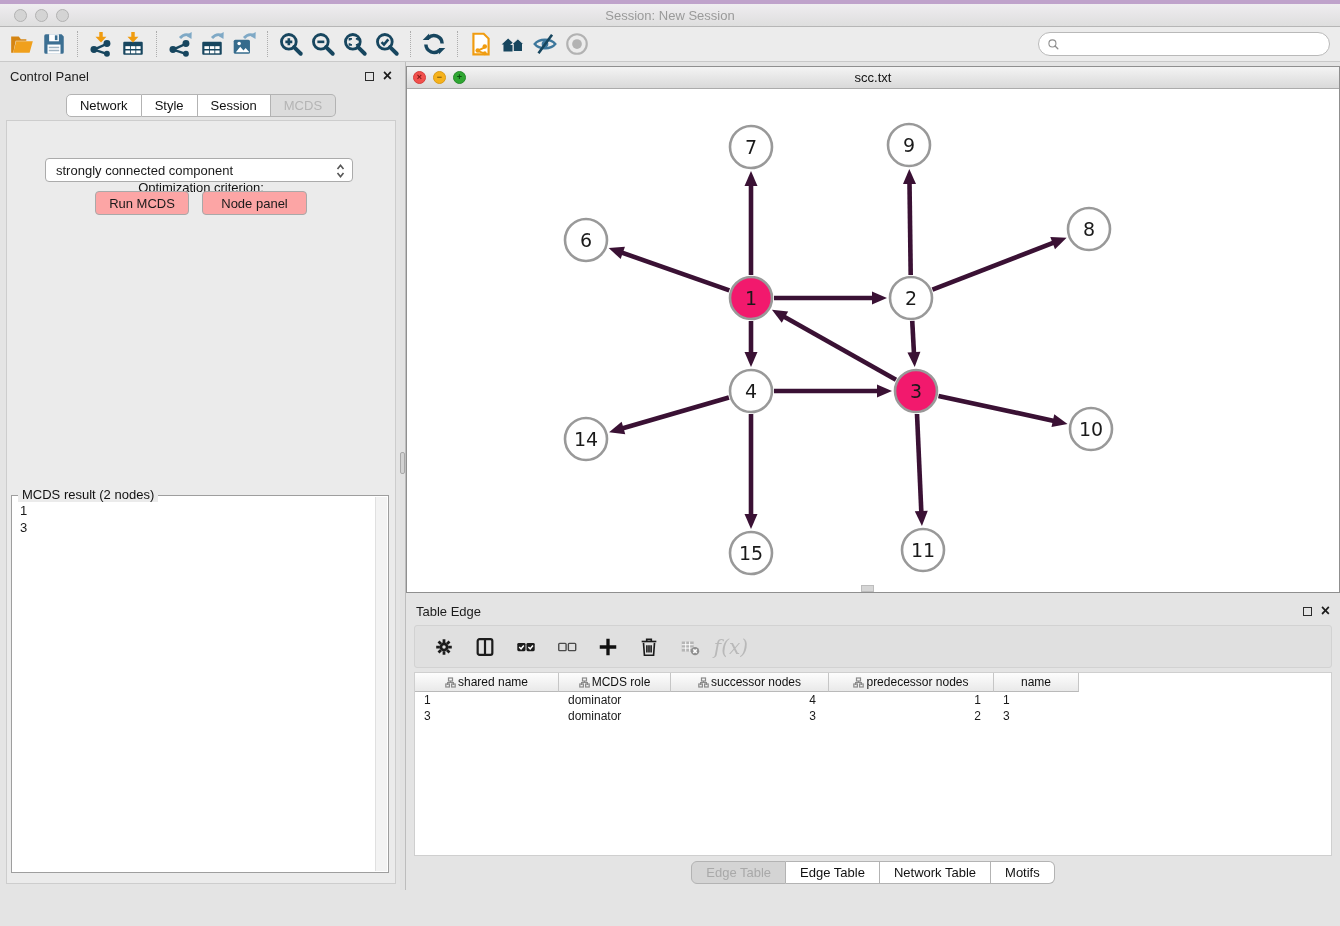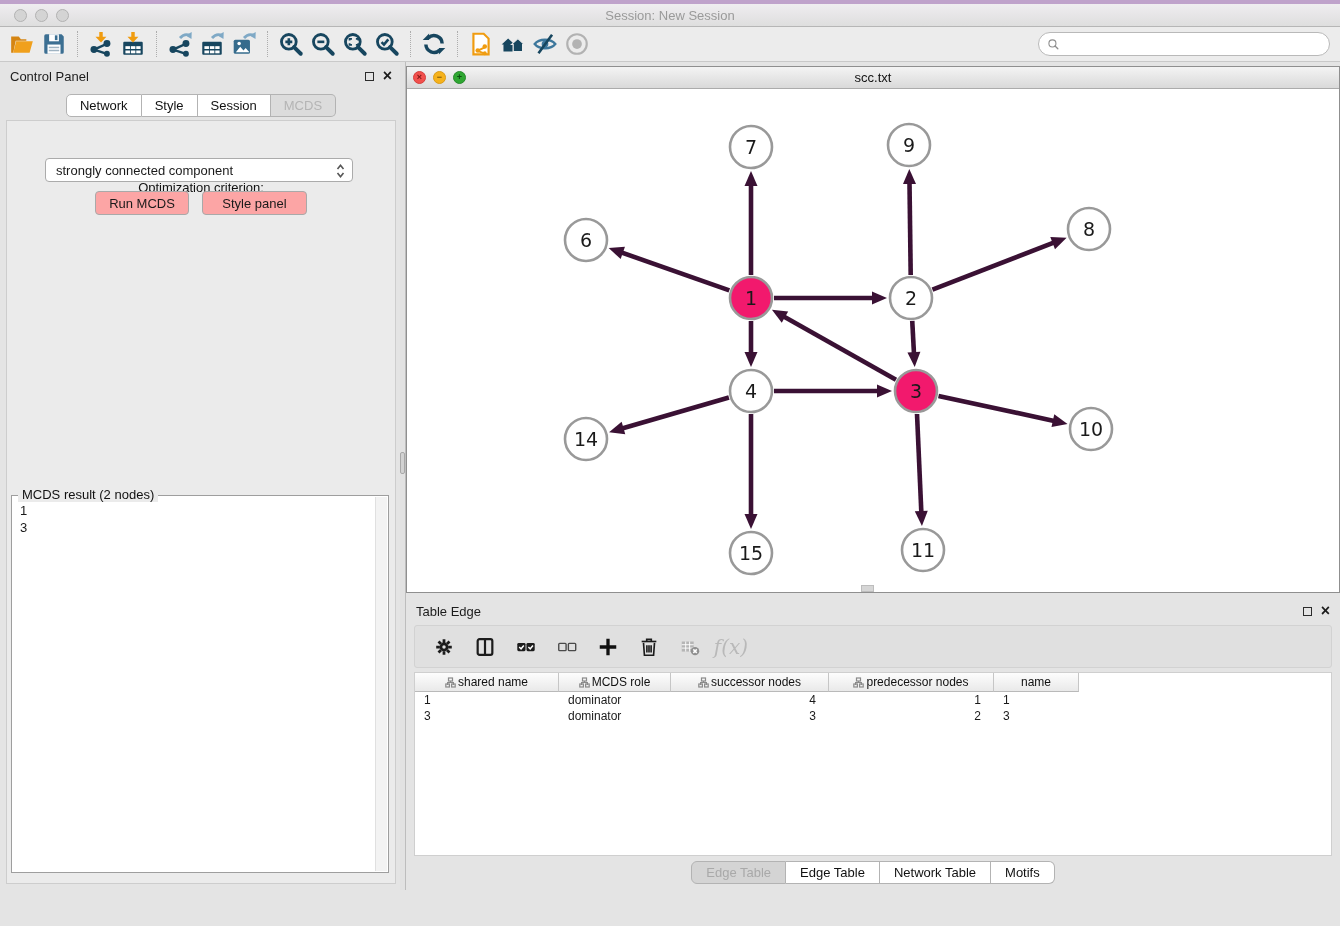--- a/index.html
+++ b/index.html
@@ -330,21 +330,21 @@
       <div class="cp-content"></div>
       <div class="opt-label">Optimization criterion:</div>
       <div class="criterion-select">
         <span>strongly connected component</span>
         <svg class="chev" width="9" height="16" viewBox="0 0 9 16">
           <path d="M1.5 6 4.5 2.3 7.5 6" fill="none" stroke="#555" stroke-width="1.6"></path>
           <path d="M1.5 10 4.5 13.7 7.5 10" fill="none" stroke="#555" stroke-width="1.6"></path>
         </svg>
       </div>
       <div class="cp-btn run-btn">Run MCDS</div>
-      <div class="cp-btn closep-btn">Style panel</div>
+      <div class="cp-btn closep-btn">Node panel</div>
       <div class="mcds-box">
         <span class="mcds-legend">MCDS result (2 nodes)</span>
         <div class="mcds-items" id="mcds-items">
             <div>1</div>
             <div>3</div>
           </div>
         <div class="mcds-scroll"></div>
       </div>
     </aside>
 

